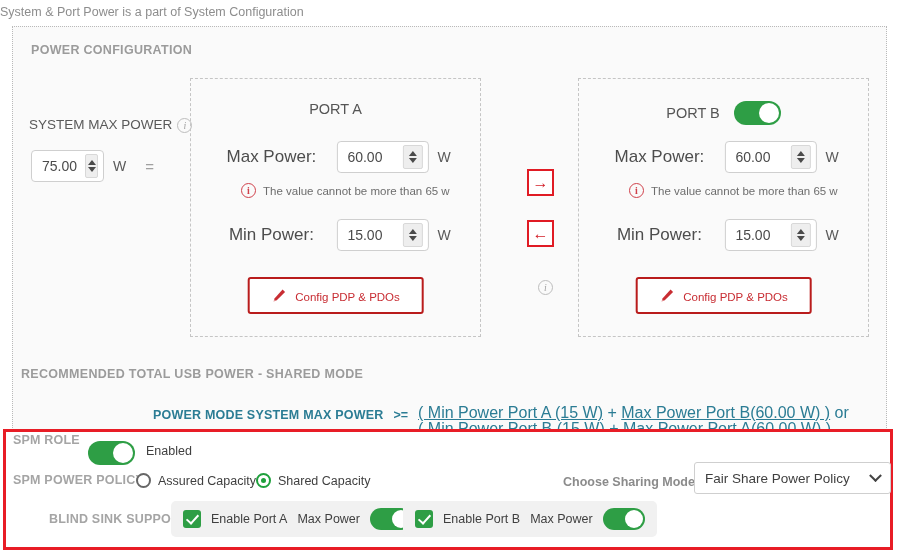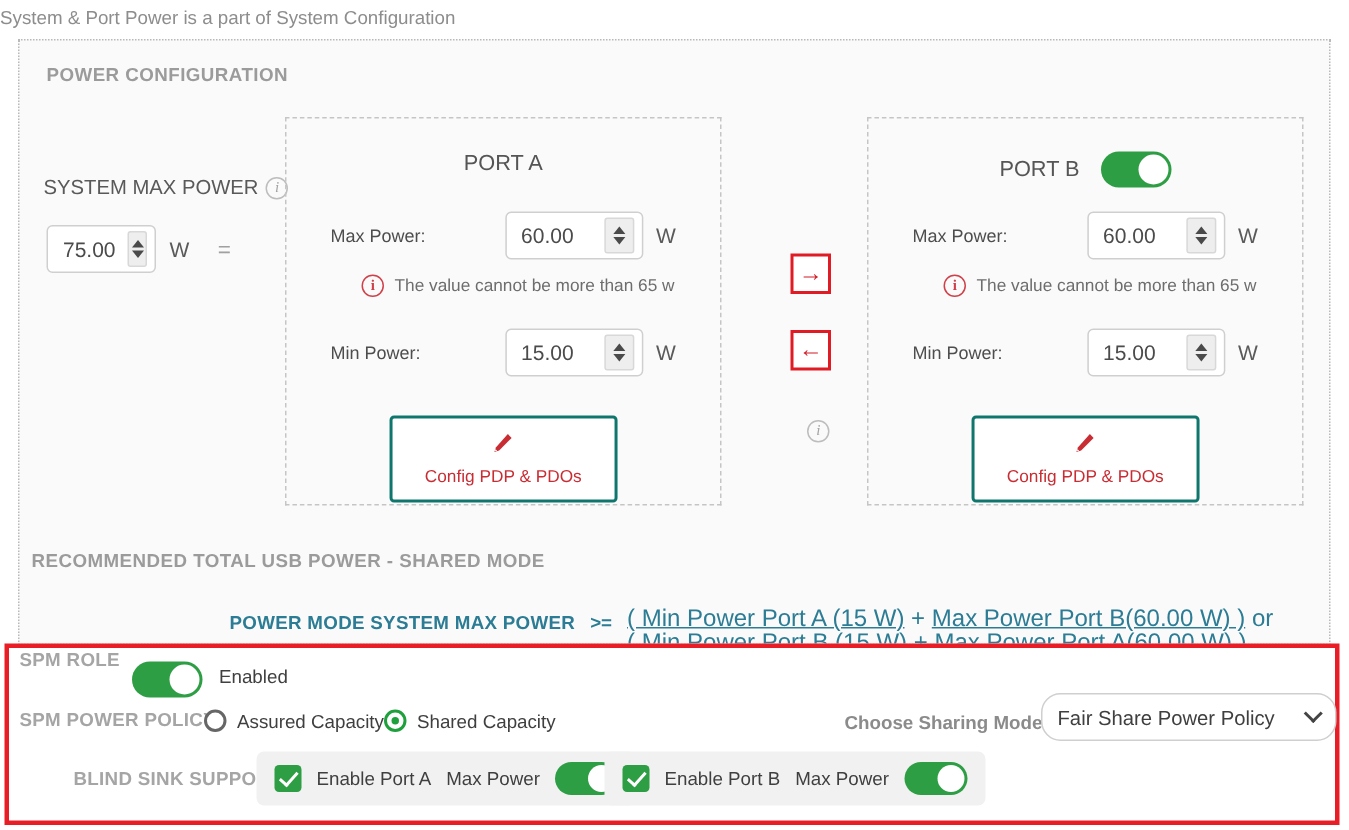--- a/index.html
+++ b/index.html
@@ -159,55 +159,54 @@
   }
 
   .pwr-row {
     position: absolute;
     display: flex;
     align-items: center;
     left: 50%;
     transform: translateX(-50%);
   }
   .pwr-row .lbl {
-    font-size: 12px;
+    font-size: 17px;
     color: #4d4d4d;
     width: 102px;
-    text-align: left;
+    text-align: center;
     margin-right: 14px;
     white-space: nowrap;
   }
   .pwr-row .spinner { width: 92px; justify-content: space-between; }
 
   .warn-row {
     position: absolute;
     display: flex;
     align-items: center;
     gap: 7px;
     font-size: 11.5px;
     color: #6d6d6d;
     white-space: nowrap;
   }
 
   .config-btn {
     position: absolute;
     left: 50%;
     transform: translateX(-50%);
-    border: 2px solid #0f766e;
+    border: 2px solid #b91c1c;
     border-radius: 3px;
     background: #ffffff;
     color: #c82d33;
     font-size: 11.5px;
     padding: 9px 22px;
     display: flex;
-    align-items: center;
+    align-items: flex-end;
     gap: 9px;
     white-space: nowrap;
     cursor: pointer;
-    flex-direction: column;
   }
   .pencil {
     display: inline-block;
     width: 15px; height: 15px;
   }
 
   
   .arrow-btn {
     position: absolute;
     width: 27px; height: 27px;
@@ -340,21 +339,21 @@
     font-size: 12.5px;
     font-weight: bold;
     color: #8b8b8b;
     white-space: nowrap;
   }
   #sharing-mode-select {
     position: absolute;
     left: 688px; top: 30px;
     width: 197px; height: 32px;
     border: 1px solid #cfcfcf;
-    border-radius: 13px;
+    border-radius: 3px;
     background: #ffffff;
     display: flex;
     align-items: center;
     justify-content: space-between;
     padding: 0 10px;
     font-size: 13.5px;
     color: #3f3f3f;
     cursor: pointer;
     white-space: nowrap;
     gap: 20px;

